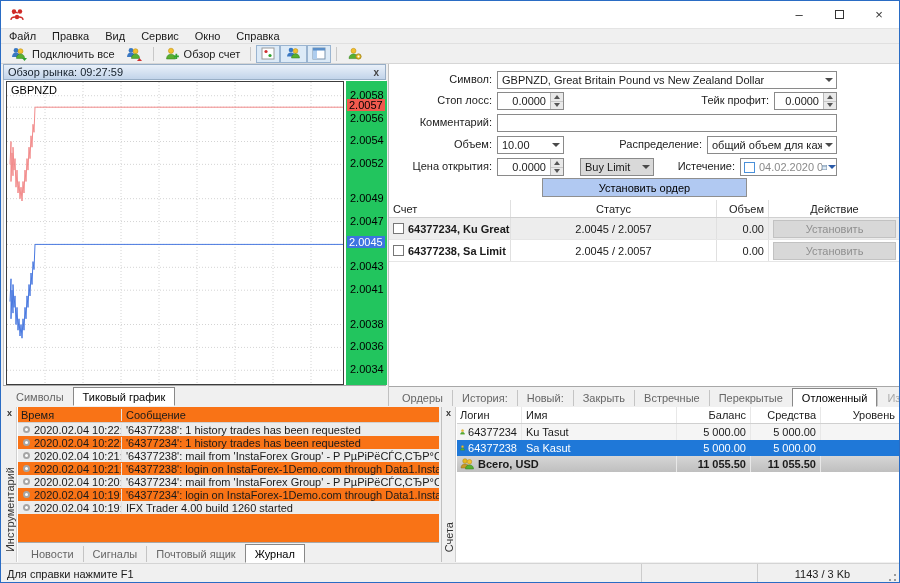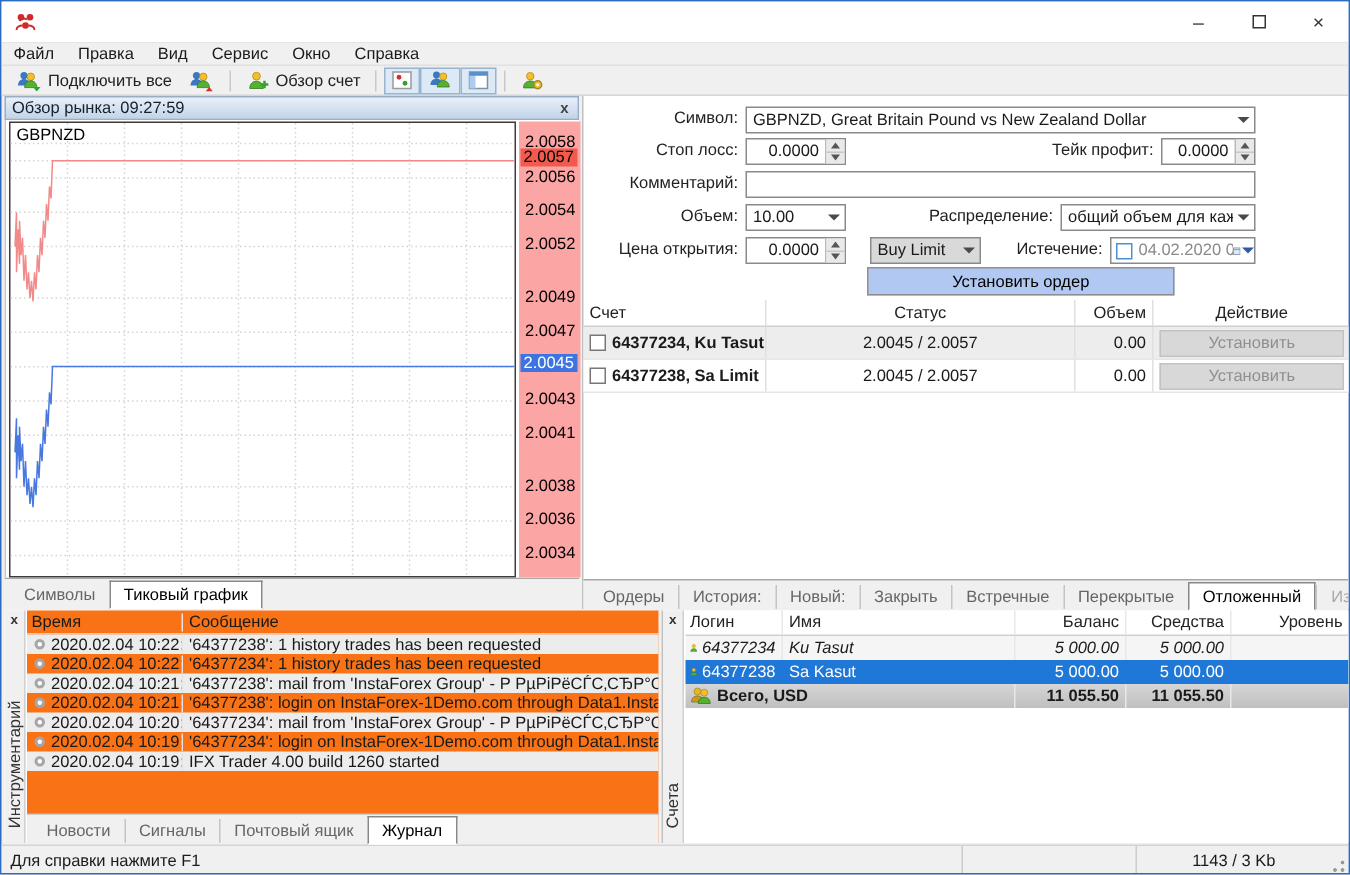--- a/index.html
+++ b/index.html
@@ -32,21 +32,21 @@
   
   .panel-caption { height:16px; background:linear-gradient(#e9f0f9,#c2d4ea);
     border:1px solid #98aec6; display:flex; align-items:center; padding:0 4px; color:#15202b; }
   .cap-x { margin-left:auto; font-weight:bold; font-size:10px; color:#444; padding:0 2px; }
   
   .market-panel { position:absolute; top:63px; left:2px; width:383px; height:342px; background:#f0f0f0; }
   .chart-area { position:relative; width:100%; height:305px; background:#fff; border-left:1px solid #c8c8c8; }
   .plot { position:absolute; left:2px; top:1px; width:338px; height:304px; border:1px solid #3c3c3c; background:#fff; }
   .plot svg { display:block; }
   .chart-symbol { position:absolute; left:4px; top:2px; font-size:11px; color:#000; z-index:3; }
-  .y-axis { position:absolute; left:342px; top:1px; width:41px; height:304px; background:#fca5a5; }
+  .y-axis { position:absolute; left:342px; top:1px; width:41px; height:304px; background:#22c55e; }
   .ytick { position:absolute; left:4px; color:#000; }
   .badge { position:absolute; left:1px; padding:0 2px; color:#000; }
   .badge.ask { background:#f25a4e; }
   .badge.bid { background:#3d74e0; color:#fff; }
   
   .tabstrip { display:flex; align-items:flex-end; height:20px; border-top:1px solid #a8a8a8; background:#f0f0f0; padding-left:4px; }
   .tab { height:16px; line-height:16px; padding:0 9px; color:#666; position:relative; }
   .tab + .tab { border-left:1px solid #c4c4c4; }
   .tab.active { background:#fff; color:#000; border:1px solid #888; border-bottom:1px solid #fff;
     height:19px; line-height:18px; margin-bottom:-1px; z-index:2; }
@@ -63,21 +63,21 @@
   .caret { width:0; height:0; border-left:4px solid transparent; border-right:4px solid transparent; border-top:4px solid #4a4a4a; }
   .spin { width:13px; height:100%; display:flex; flex-direction:column; border-left:1px solid #b8b8b8; }
   .spin > div { flex:1; background:#e9e9e9; display:flex; align-items:center; justify-content:center; border-bottom:1px solid #c8c8c8; }
   .spin > div:last-child { border-bottom:none; }
   .tri-up { width:0; height:0; border-left:3px solid transparent; border-right:3px solid transparent; border-bottom:4px solid #555; }
   .tri-dn { width:0; height:0; border-left:3px solid transparent; border-right:3px solid transparent; border-top:4px solid #555; }
   .field.gray { background:#d9d9d9; }
   .checkbox { width:11px; height:11px; border:1px solid #777; background:#fff; flex:0 0 auto; }
   .checkbox.blue { border-color:#4a90d9; }
   .submit-btn { position:absolute; height:19px; background:#b1c9f2; border:1px solid #8f8f8f;
-    display:flex; align-items:center; justify-content:center; color:#000;margin-left:36px; }
+    display:flex; align-items:center; justify-content:center; color:#000; }
   
   .stbl { position:absolute; left:0; width:511px; }
   .strow { display:flex; height:22px; align-items:center; border-bottom:1px solid #e6e6e6; }
   .strow.head { height:18px; color:#222; border-bottom:1px solid #d0d0d0; }
   .stc { padding:0 4px; overflow:hidden; white-space:nowrap; height:100%; display:flex; align-items:center; }
   .c-acct { width:121px; font-weight:bold; }
   .c-stat { width:207px; justify-content:center; border-left:1px solid #e0e0e0; border-right:1px solid #e0e0e0; }
   .c-vol  { width:52px; justify-content:flex-end; border-right:1px solid #e0e0e0; }
   .c-act  { flex:1; justify-content:center; }
   .strow.r0 { background:#ededed; }
@@ -105,21 +105,21 @@
   .jr-tabs { position:absolute; left:0; bottom:0; right:0; }
   .ac-content { position:absolute; left:15px; top:0; right:0; bottom:0; background:#fff; }
   .arow { display:flex; height:16px; align-items:center; }
   .arow.head { height:17px; border-bottom:1px solid #d0d0d0; color:#222; }
   .ac { padding:0 4px; white-space:nowrap; overflow:hidden; height:100%; display:flex; align-items:center; }
   .a-login { width:64px; gap:3px; padding-left:3px; }
   .a-name { width:155px; border-left:1px solid #e8e8e8; }
   .a-bal { width:74px; justify-content:flex-end; border-left:1px solid #e8e8e8; }
   .a-eq { width:70px; justify-content:flex-end; border-left:1px solid #e8e8e8; }
   .a-lvl { flex:1; justify-content:flex-end; border-left:1px solid #e8e8e8;padding-left:48px; }
-  .arow.r0 { background:#f5f5f5;font-style:italic; }
+  .arow.r0 { background:#f5f5f5; }
   .arow.selected { background:#1f78d8; color:#fff; }
   .arow.selected .ac { border-left-color:#1f78d8; }
   .arow.total { background:linear-gradient(#d6d6d6,#bfbfbf); font-weight:bold; }
   
   .statusbar { position:absolute; top:562px; left:0; width:100%; height:21px; background:#f0f0f0;
     border-top:1px solid #d4d4d4; display:flex; align-items:center; }
   .sb-help { padding-left:6px; flex:0 0 640px; }
   .sb-sep { width:1px; height:100%; background:#cccccc; }
   .sb-mid { flex:0 0 115px; }
   .sb-traffic { flex:1; text-align:center; }
@@ -372,21 +372,21 @@
   <div class="stbl" style="top:136px;">
     <div class="strow head">
       <div class="stc c-acct">Счет</div>
       <div class="stc c-stat">Статус</div>
       <div class="stc c-vol">Объем</div>
       <div class="stc c-act">Действие</div>
     </div>
     <div class="strow r0">
       <div class="stc c-acct">
           <span class="checkbox" style="margin-right:4px;"></span>
-          <span>64377234, Ku Tasut</span>
+          <span>64377234, Ku Great</span>
         </div>
       <div class="stc c-stat">2.0045 / 2.0057</div>
       <div class="stc c-vol">0.00</div>
       <div class="stc c-act">
           <div class="act-btn">Установить</div>
         </div>
     </div>
     <div class="strow r1">
       <div class="stc c-acct">
           <span class="checkbox" style="margin-right:4px;"></span>

